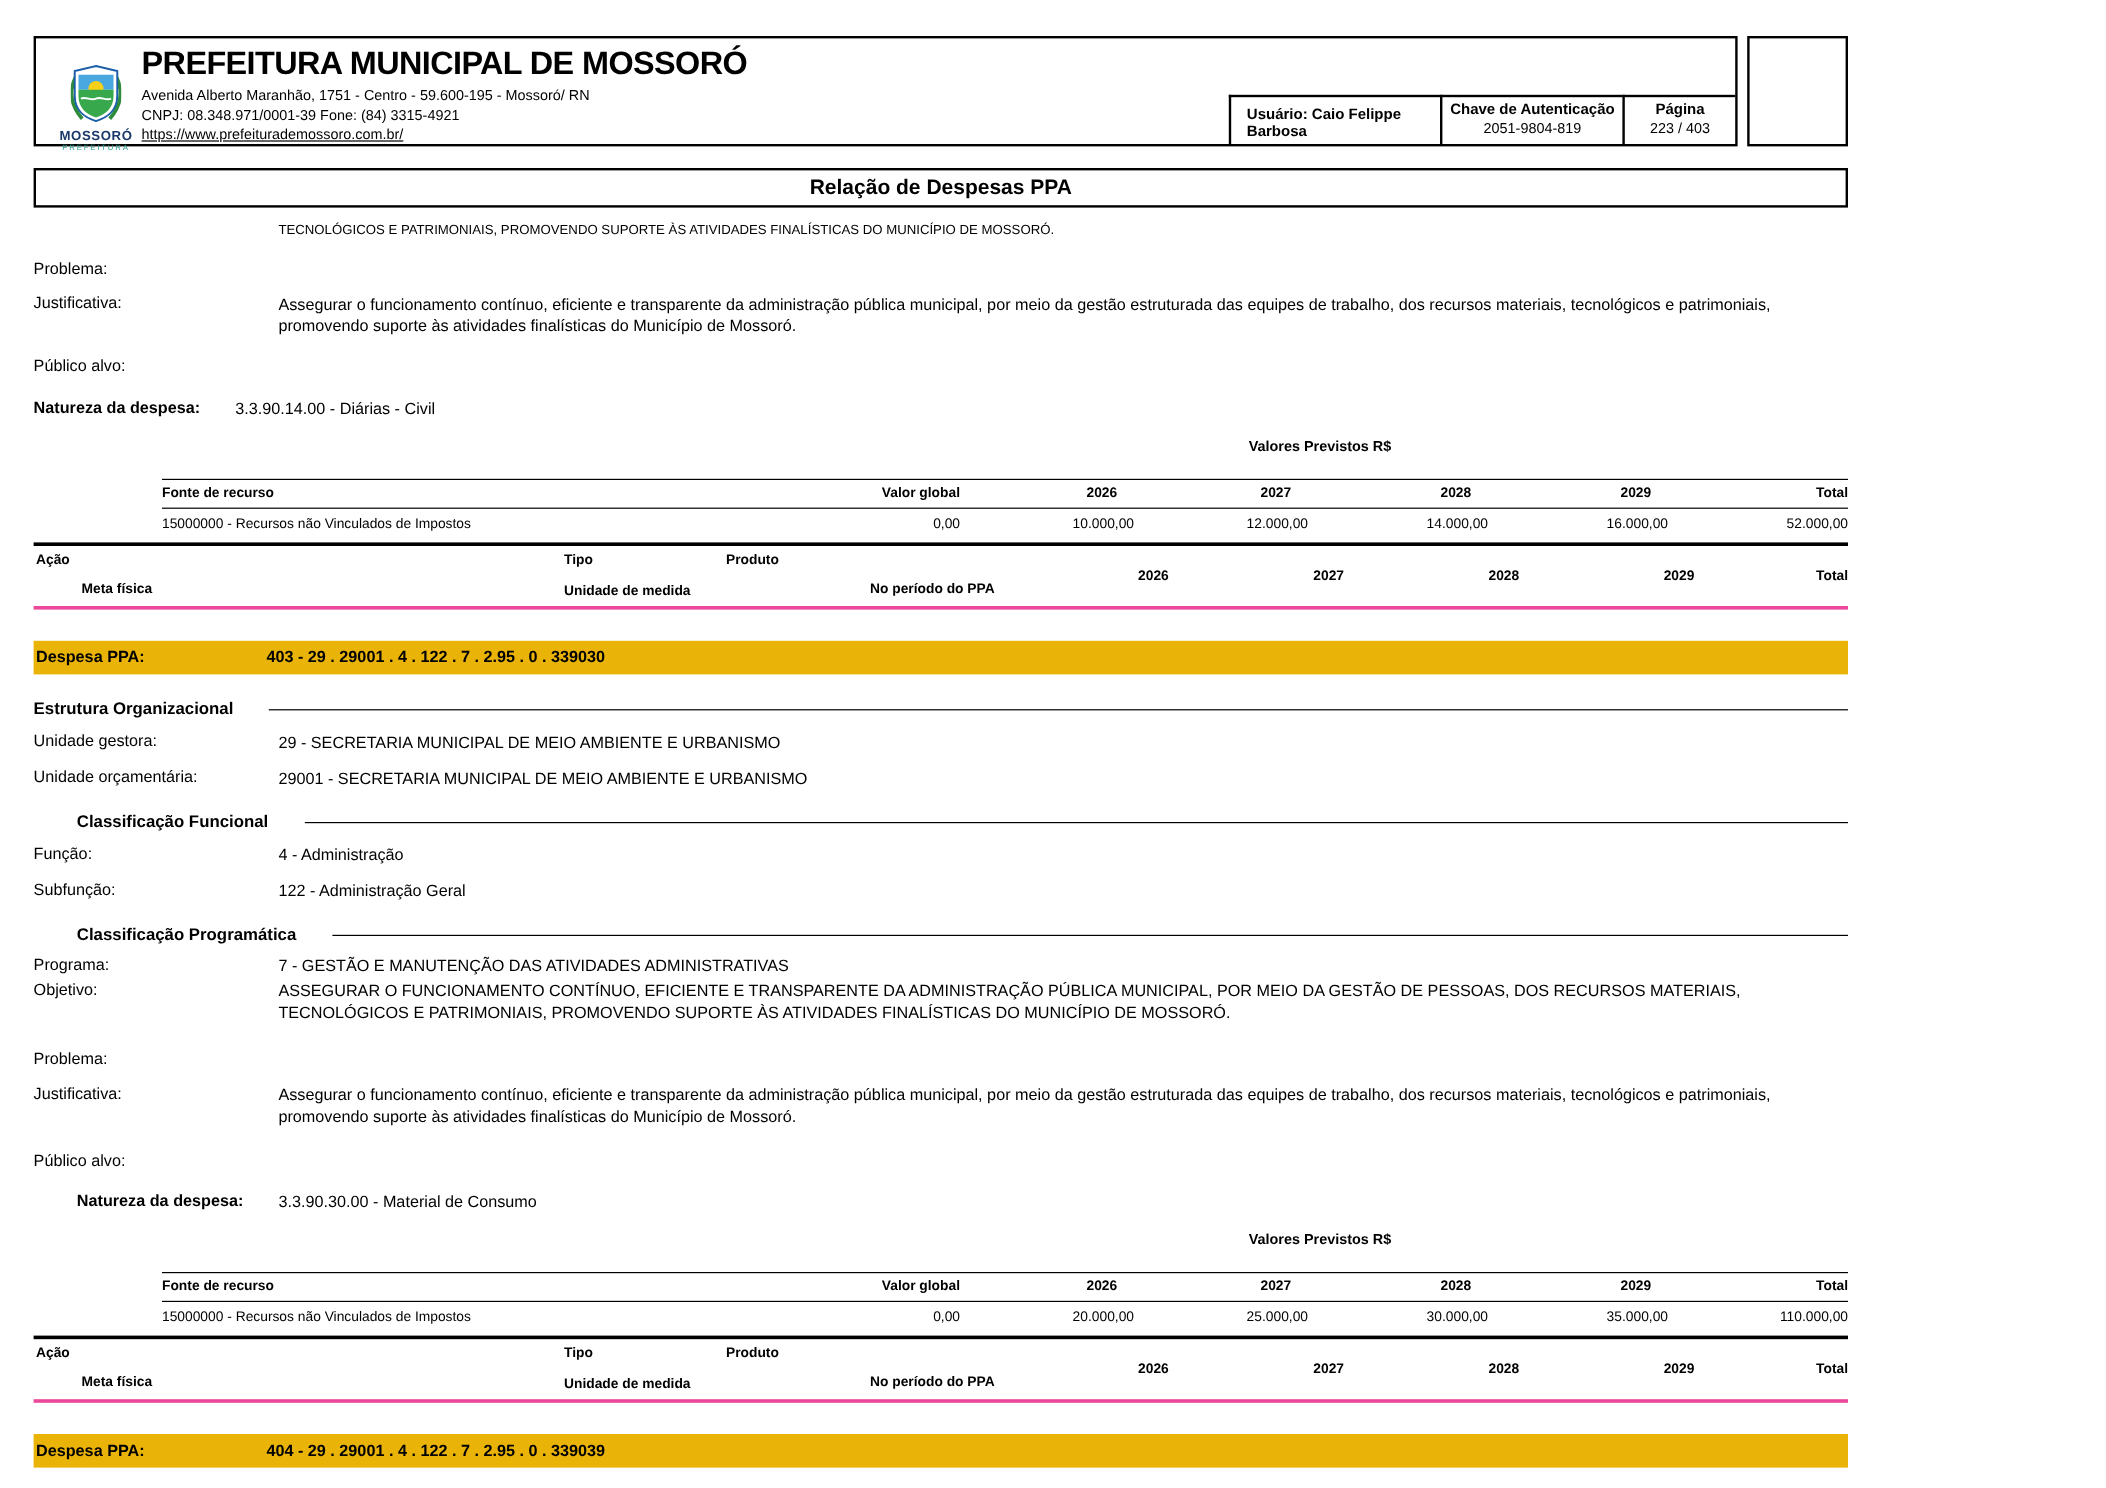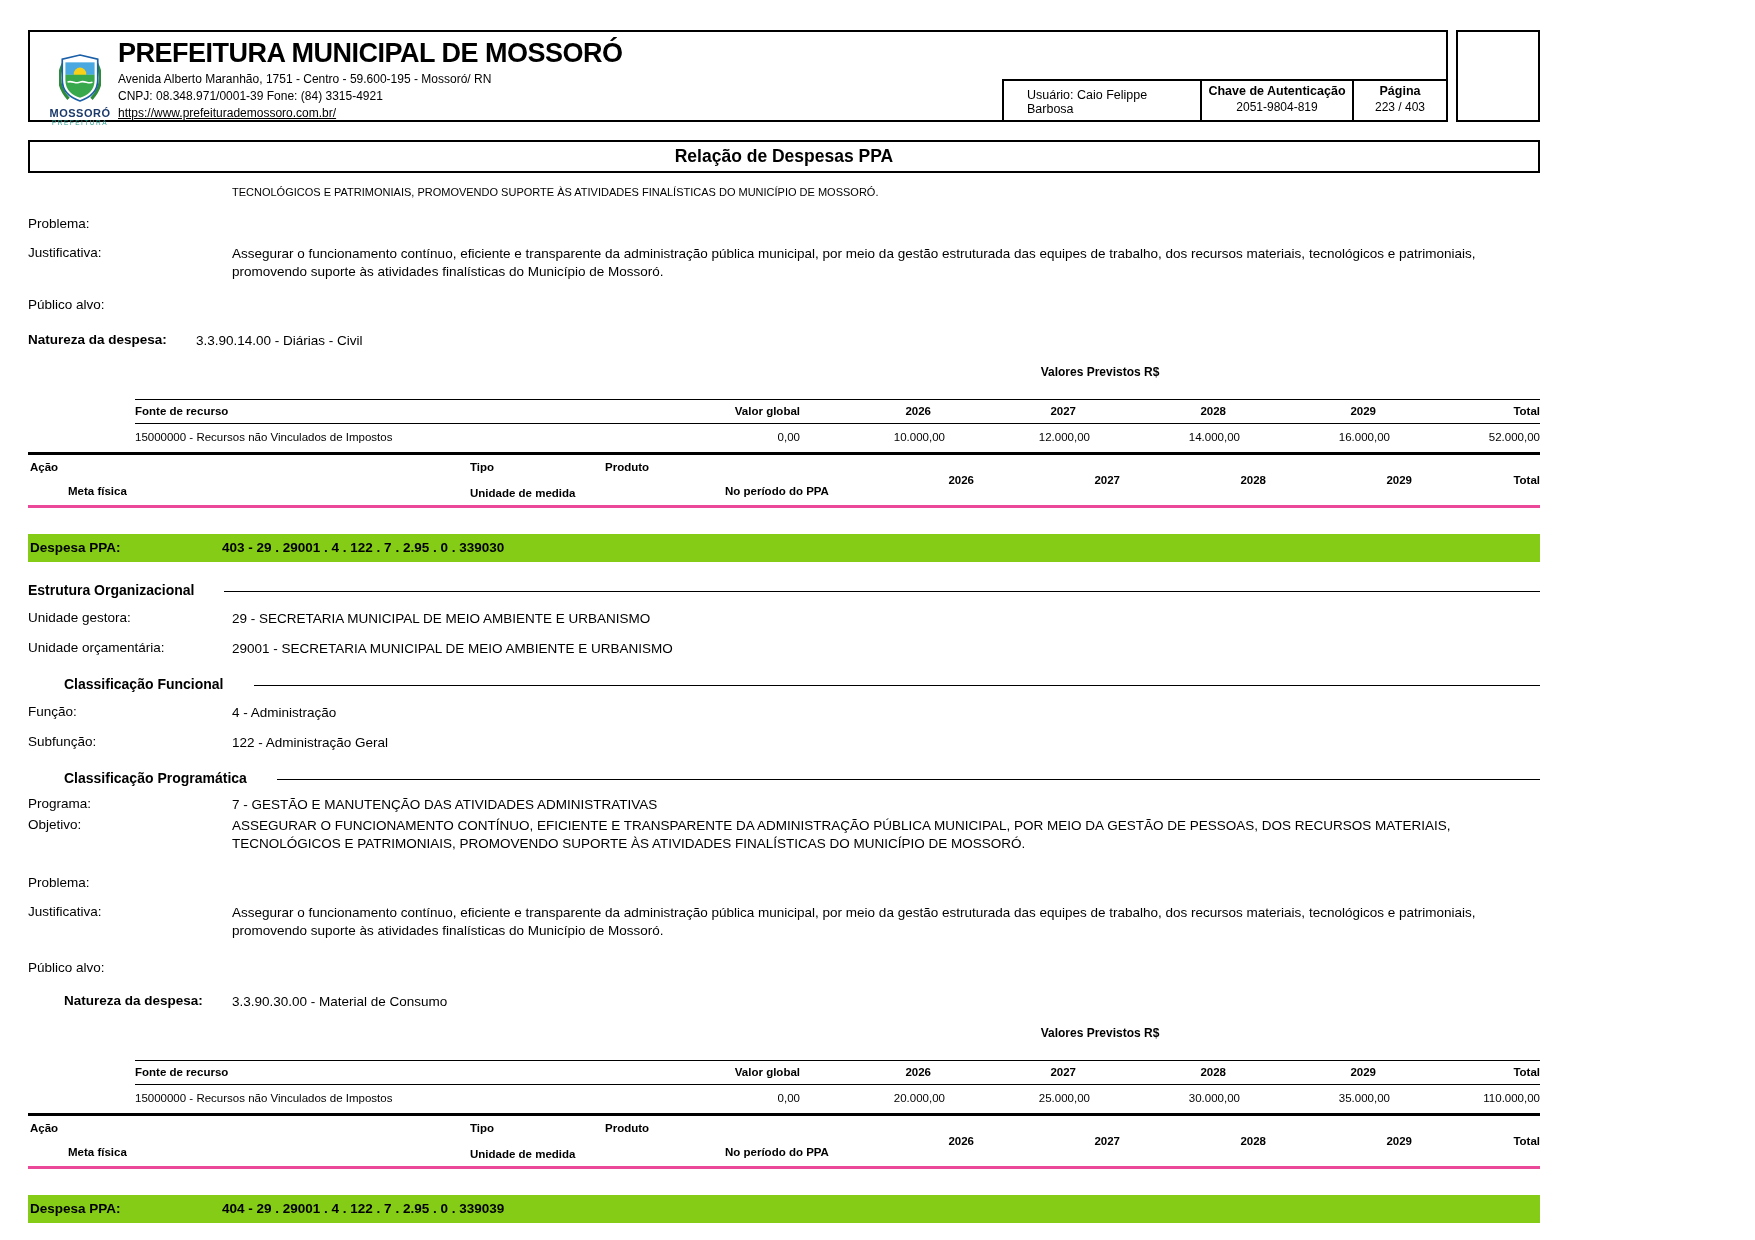--- a/index.html
+++ b/index.html
@@ -13,21 +13,21 @@
   .corner-box { width:84px; margin-left:8px; border:2px solid #000; }
   .logo { position:absolute; left:14px; top:22px; width:72px; text-align:center; }
   .logo-name { font-size:11px; font-weight:bold; color:#1b3a6b; letter-spacing:.5px; margin-top:1px; }
   .logo-sub  { font-size:6.5px; color:#2a9d8f; letter-spacing:1.5px; }
   .org-block { position:absolute; left:88px; top:6px; }
   .org-name { font-size:27px; font-weight:bold; letter-spacing:-.5px; }
   .org-line { font-size:12px; margin-top:3px; }
   .org-url  { font-size:12px; margin-top:2px; text-decoration:underline; color:#000; display:inline-block; }
   .auth-table { position:absolute; right:0; bottom:0; display:flex; height:41px; }
   .auth-cell { border-left:2px solid #000; border-top:2px solid #000; height:41px; }
-  .cell-user { width:198px; display:flex; align-items:flex-end; padding:4px 23px; font-weight:normal; font-size:12.5px; }
+  .cell-user { width:176px; display:flex; align-items:flex-end; padding:4px 13px; font-weight:bold; font-size:12.5px; }
   .cell-mid  { text-align:center; padding-top:3px; }
   .cell-chave { width:152px; }
   .cell-pagina { width:94px; }
   .auth-hd { font-weight:bold; font-size:12.5px; }
   .auth-vl { font-size:12px; margin-top:2px; }
 
   
   .title-bar { margin-top:18px; height:33px; border:2.5px solid #000;
                display:flex; align-items:center; justify-content:center;
                font-size:17.5px; font-weight:bold; }
@@ -53,21 +53,21 @@
   .acao-strip { position:relative; margin-top:0; height:56px;
                 border-top:3px solid #000; border-bottom:3px solid #ec4899;
                 font-size:11.5px; font-weight:bold; }
   .acao-strip .abs { position:absolute; }
   .strip-years { position:absolute; left:820px; right:0; top:50%; transform:translateY(-50%);
                  display:grid; grid-template-columns:1fr 1fr 1fr 1fr 108px; }
   .strip-years .yr { text-align:right; padding-right:20px; }
   .strip-years .tt { text-align:right; }
 
   
-  .despesa-band { margin-top:26px; height:28px; background:#84cc16; display:flex; align-items:center;
+  .despesa-band { margin-top:26px; height:28px; background:#eab308; display:flex; align-items:center;
                   font-size:13.5px; font-weight:bold; }
   .despesa-band .lbl { width:194px; padding-left:2px; flex-shrink:0; }
   .section-head { display:flex; align-items:center; font-size:14px; font-weight:bold; }
   .section-head .rule { flex:1; border-top:1.5px solid #000; margin-left:30px; align-self:center; margin-top:3px; } .mt10{margin-top:10px;} .mt12{margin-top:12px;} .mt14{margin-top:14px;}
   .mt16{margin-top:16px;} .mt18{margin-top:18px;margin-left:36px;} .mt20{margin-top:20px;} .mt22{margin-top:22px;}
 </style>
 </head>
 <body>
 
 <div class="page">

